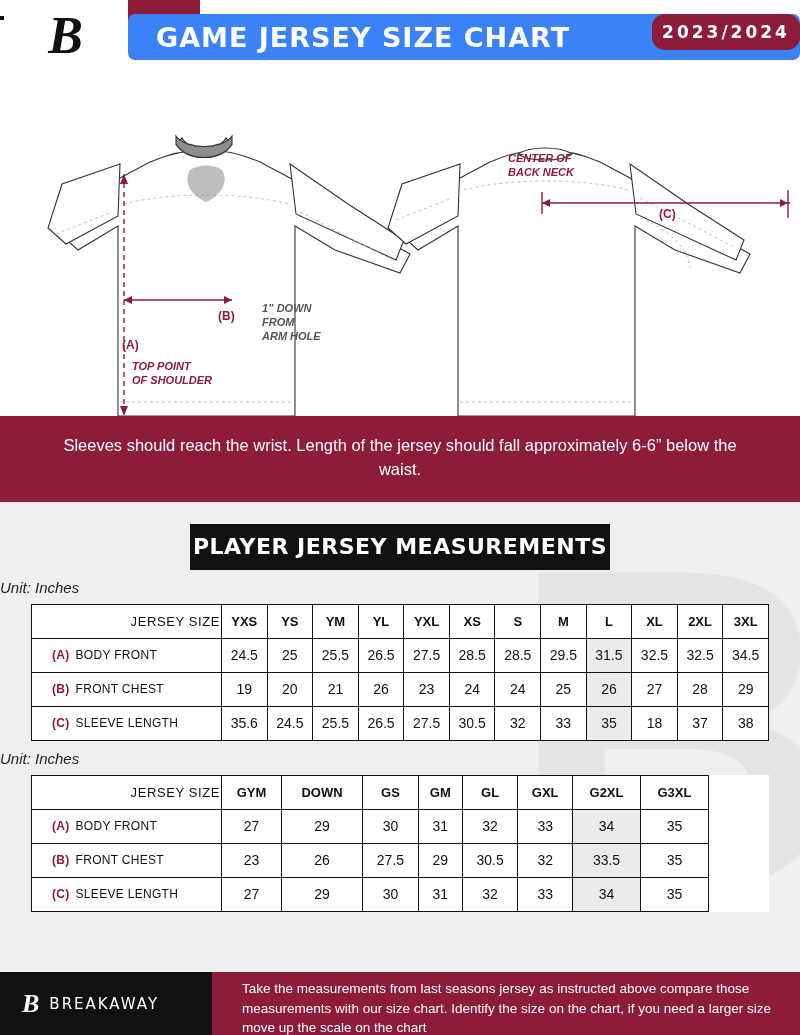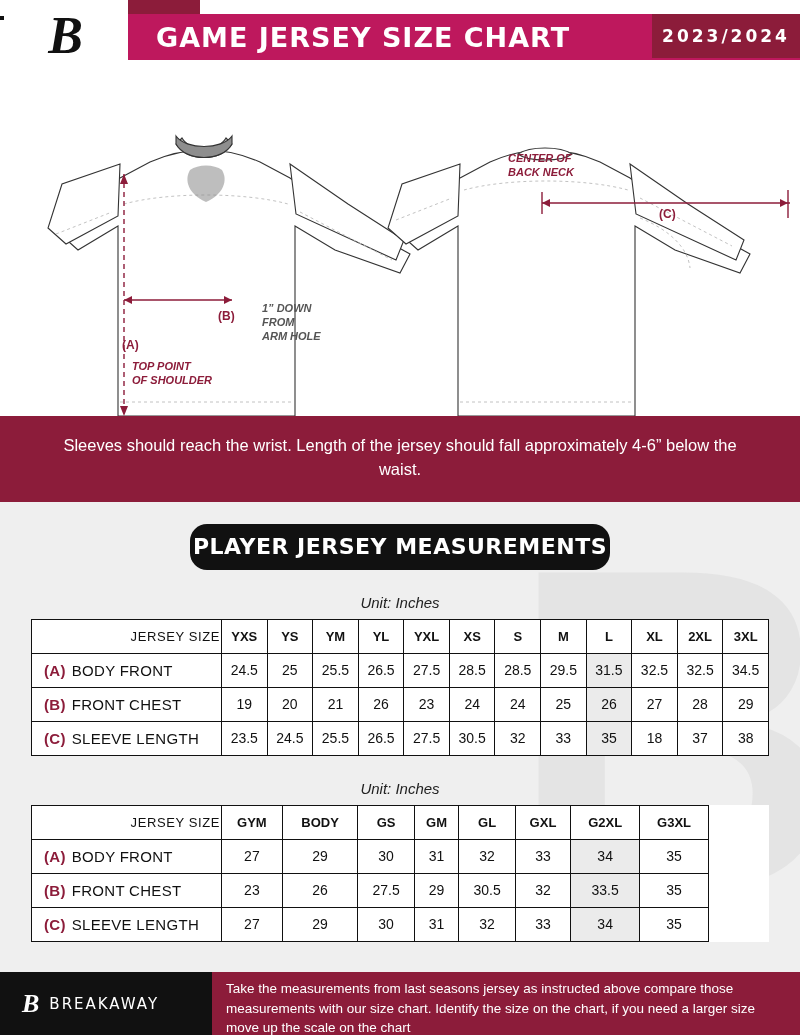--- a/index.html
+++ b/index.html
@@ -69,38 +69,39 @@
     margin-bottom: 4px;
   }
   .logo-stripes i:nth-child(1){ width: 18px; }
   .logo-stripes i:nth-child(2){ width: 14px; }
   .logo-stripes i:nth-child(3){ width: 10px; }
 
   .title-bar {
     position: absolute;
     left: 128px; top: 14px;
     right: 0; height: 46px;
-    background: #be185d;
+    background: #3b82f6;
     display: flex;
     align-items: center;
+    border-radius: 7px;
   }
   .title-bar .title {
     color: #fff;
     font-weight: bold;
     font-size: 27px;
     letter-spacing: 1px;
     margin-left: 28px;
     font-family: "DejaVu Sans", sans-serif;
   }
   .season-box {
     position: absolute;
     right: 0; top: 14px;
-    width: 148px; height: 44px;
+    width: 148px; height: 36px;
     background: #8c1c3a;
-    display: flex; align-items: center; justify-content: center;
+    display: flex; align-items: center; justify-content: center; border-radius: 13px;
   }
   .season-box span {
     color: #fff; font-weight: bold; font-size: 17px; letter-spacing: 3px;
     font-family: "DejaVu Sans", sans-serif;
   }
 
   
   .illu {
     position: relative;
     height: 344px;
@@ -129,29 +130,29 @@
   .sec-title {
     margin: 22px auto 0;
     width: 420px;
     background: #111;
     color: #fff;
     text-align: center;
     font-weight: bold;
     font-size: 22px;
     letter-spacing: 0.5px;
     padding: 10px 0 11px;
-    border-radius: 17px;
+    border-radius: 0;
     font-family: "DejaVu Sans", sans-serif;
   }
   .unit {
-    text-align: center;
+    text-align: left;
     font-style: italic;
     font-size: 15px;
     color: #222;
-    margin: 24px 0 8px;
+    margin: 9px 0 8px;
   }
 
   
   table {
     border-collapse: collapse;
     background: #fff;
     margin: 0 auto;
   }
   .player-table { width: 738px; }
   .goalie-table { width: 738px; }
@@ -168,22 +169,22 @@
     letter-spacing: 0.6px;
     padding-left: 10px;
     text-align: right;
   }
   .hdr-size {
     font-weight: bold;
     font-size: 13px;
   }
   .rowlabel {
     text-align: left;
-    padding-left: 12px;
-    font-size: 15px;
+    padding-left: 20px;
+    font-size: 12px;
     letter-spacing: 0.3px;
     white-space: nowrap;
   }
   .rowlabel .tag {
     color: #8c1c3a;
     font-weight: bold;
     margin-right: 6px;
   }
   .hl { background: #ebebeb; }
   .noborder { border: none; background: transparent; }
@@ -219,21 +220,21 @@
     font-size: 15px;
     letter-spacing: 2px;
     font-family: "DejaVu Sans", sans-serif;
   }
   .footer-text {
     flex: 1;
     background: #8c1c3a;
     color: #fff;
     font-size: 13.5px;
     line-height: 1.45;
-    padding: 7px 14px 0 14px;
+    padding: 7px 14px 0 30px;
   }
 
   .illu-label {
     font-size: 11px;
     font-style: italic;
     font-weight: bold;
     fill: #8c1c3a;
     font-family: "Liberation Sans", sans-serif;
   }
   .illu-label-dark {
@@ -340,21 +341,21 @@
   <g fill="#8c1c3a">
     <polygon points="542,131 550,127 550,135"></polygon>
     <polygon points="788,131 780,127 780,135"></polygon>
   </g>
   <text class="illu-label" x="508" y="90">CENTER OF</text>
   <text class="illu-label" x="508" y="104">BACK NECK</text>
   <text class="illu-tag" x="659" y="146">(C)</text>
 </svg>
 </div>
 
-<div class="note">Sleeves should reach the wrist. Length of the jersey should fall approximately 4-6” below the waist.</div>
+<div class="note">Sleeves should reach the wrist. Length of the jersey should fall approximately 6-6” below the waist.</div>
 
 <div class="section">
   <div class="sec-title">PLAYER JERSEY MEASUREMENTS</div>
   <div class="unit">Unit: Inches</div>
   <table class="player-table">
     <tbody>
         <tr>
       <td class="hdr-cell" style="width:190px">JERSEY SIZE</td>
       <td class="hdr-size">YXS</td>
       <td class="hdr-size">YS</td>
@@ -394,21 +395,21 @@
       <td>24</td>
       <td>24</td>
       <td>25</td>
       <td class="hl">26</td>
       <td>27</td>
       <td>28</td>
       <td>29</td>
     </tr>
     <tr>
       <td class="rowlabel"><span class="tag">(C)</span><span>SLEEVE LENGTH</span></td>
-      <td>23.5</td>
+      <td>35.6</td>
       <td>24.5</td>
       <td>25.5</td>
       <td>26.5</td>
       <td>27.5</td>
       <td>30.5</td>
       <td>32</td>
       <td>33</td>
       <td class="hl">35</td>
       <td>18</td>
       <td>37</td>
@@ -418,21 +419,21 @@
     </table>
 </div>
 
 <div class="section">
   <div class="unit">Unit: Inches</div>
   <table class="goalie-table">
     <tbody>
         <tr>
       <td class="hdr-cell" style="width:190px">JERSEY SIZE</td>
       <td class="hdr-size">GYM</td>
-      <td class="hdr-size">BODY</td>
+      <td class="hdr-size">DOWN</td>
       <td class="hdr-size">GS</td>
       <td class="hdr-size">GM</td>
       <td class="hdr-size">GL</td>
       <td class="hdr-size">GXL</td>
       <td class="hdr-size">G2XL</td>
       <td class="hdr-size">G3XL</td>
       <td class="noborder" style="width:60px"></td>
     </tr>
     <tr>
       <td class="rowlabel"><span class="tag">(A)</span><span>BODY FRONT</span></td>

